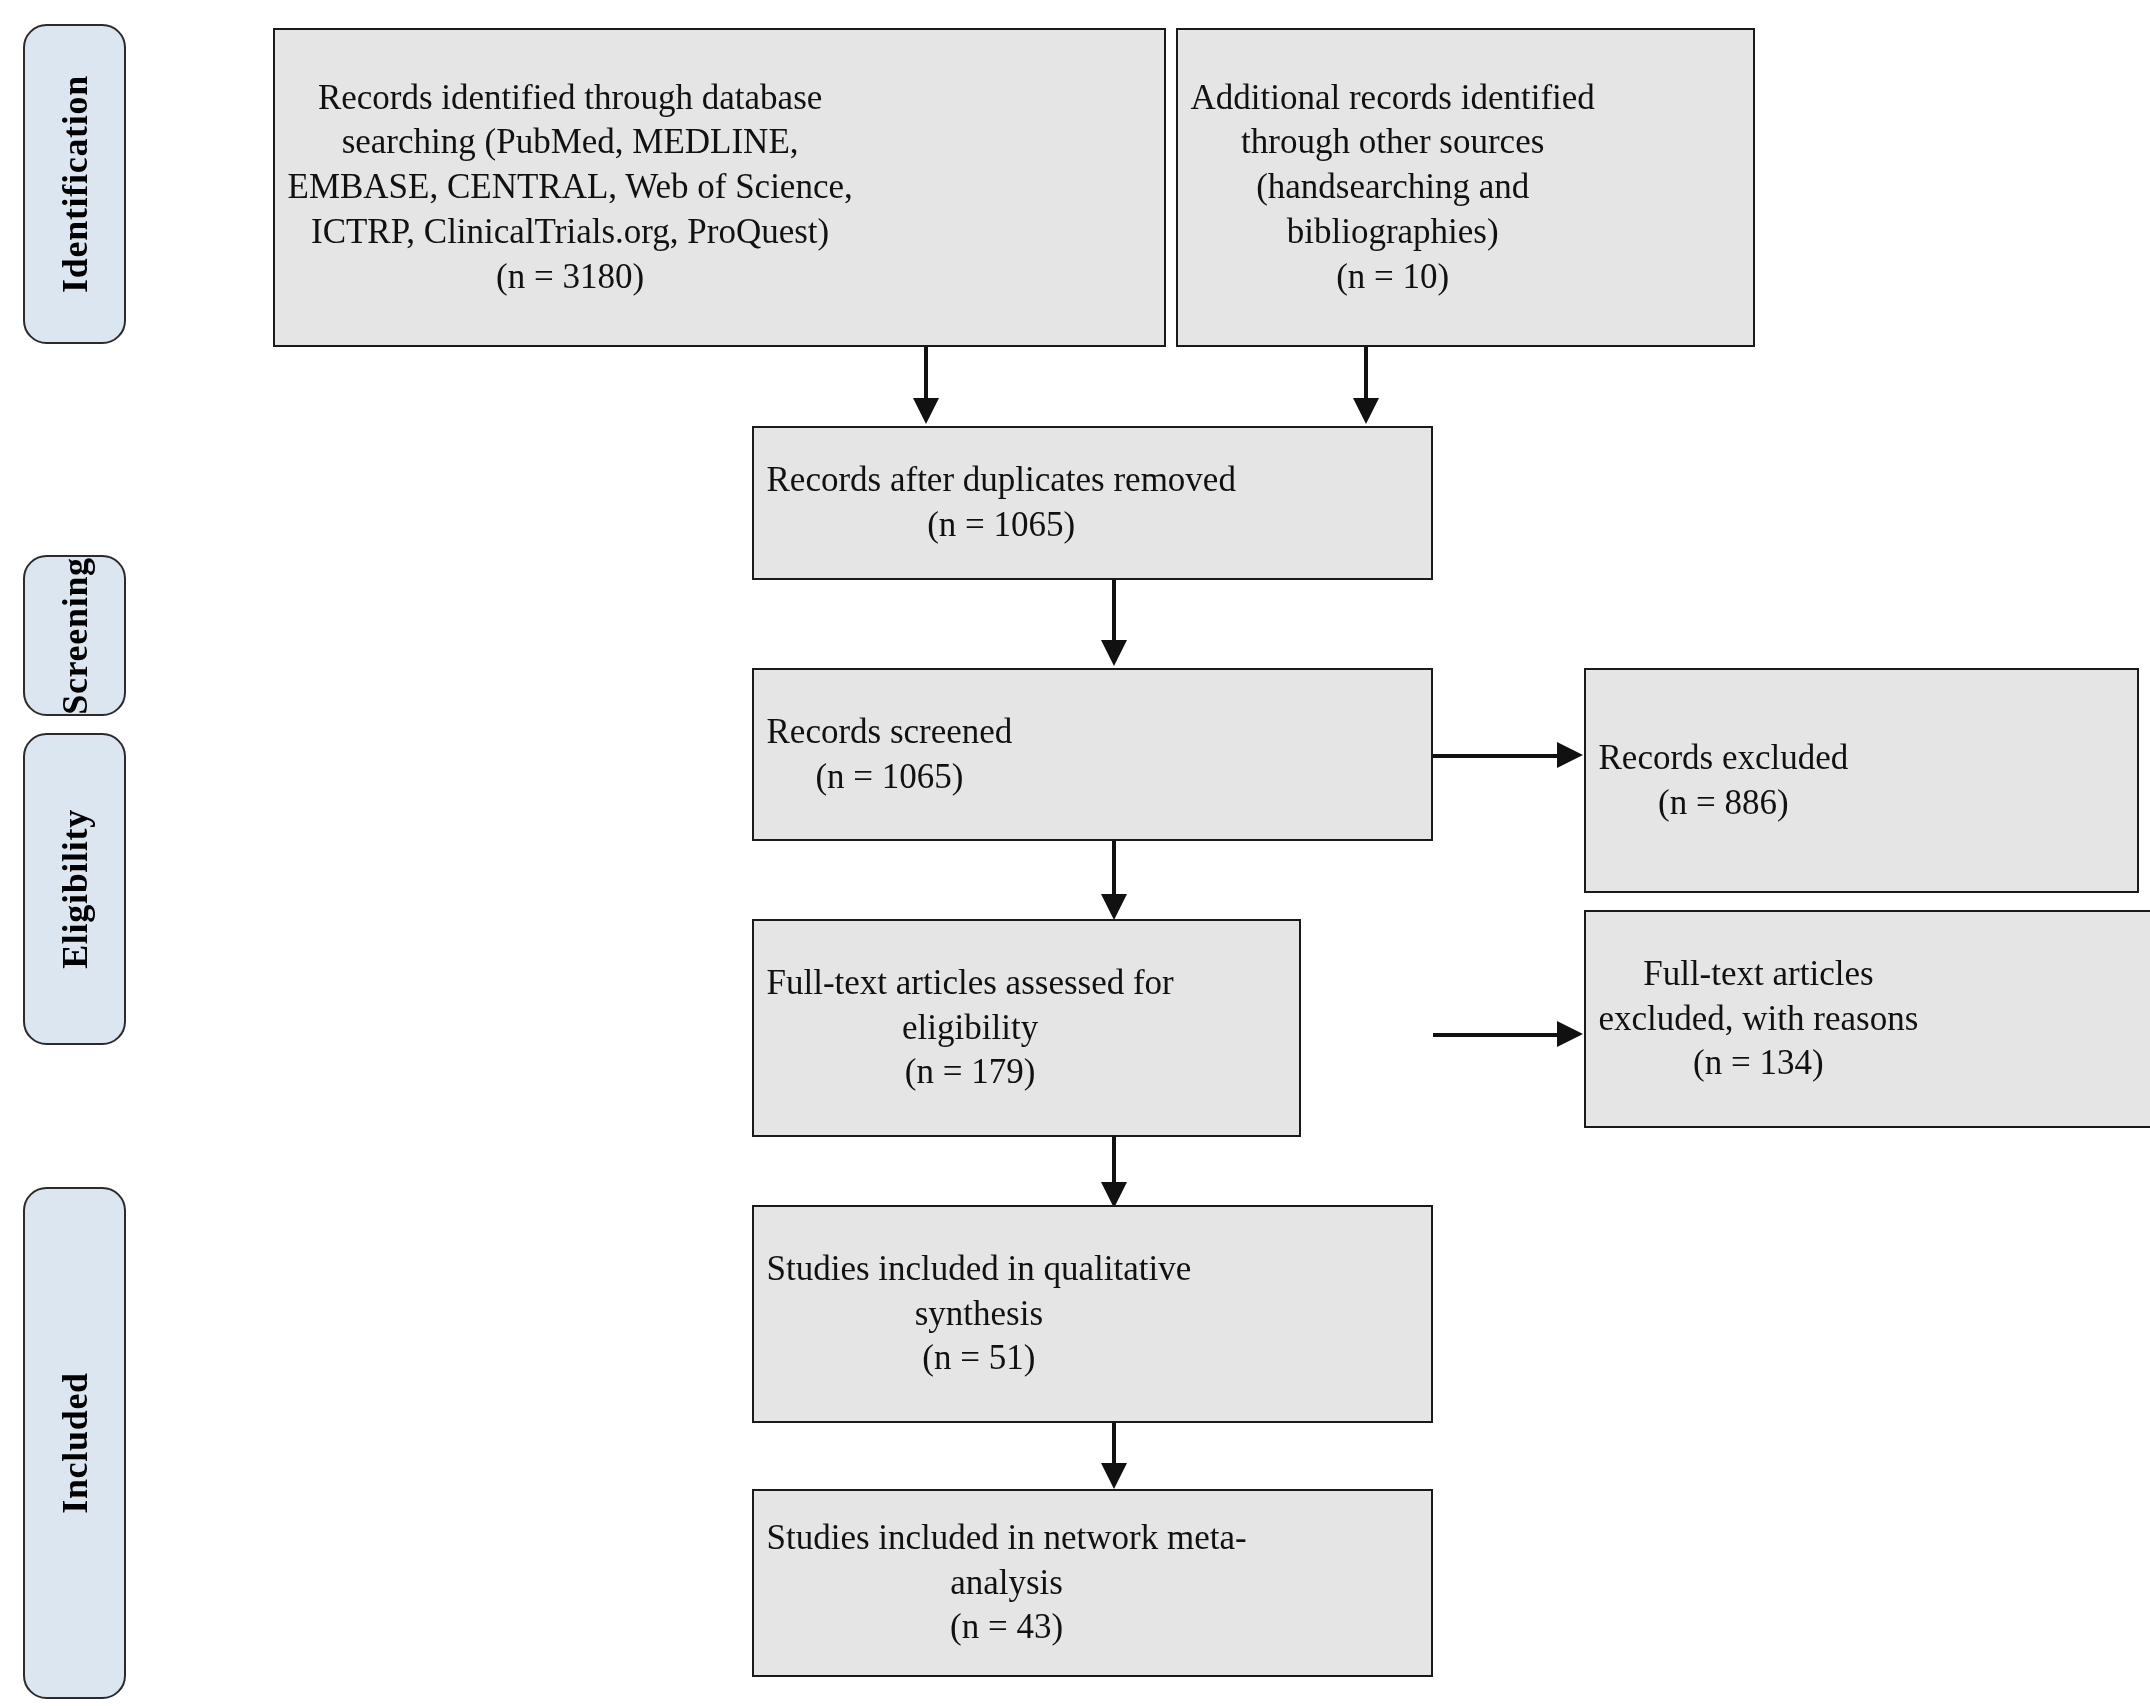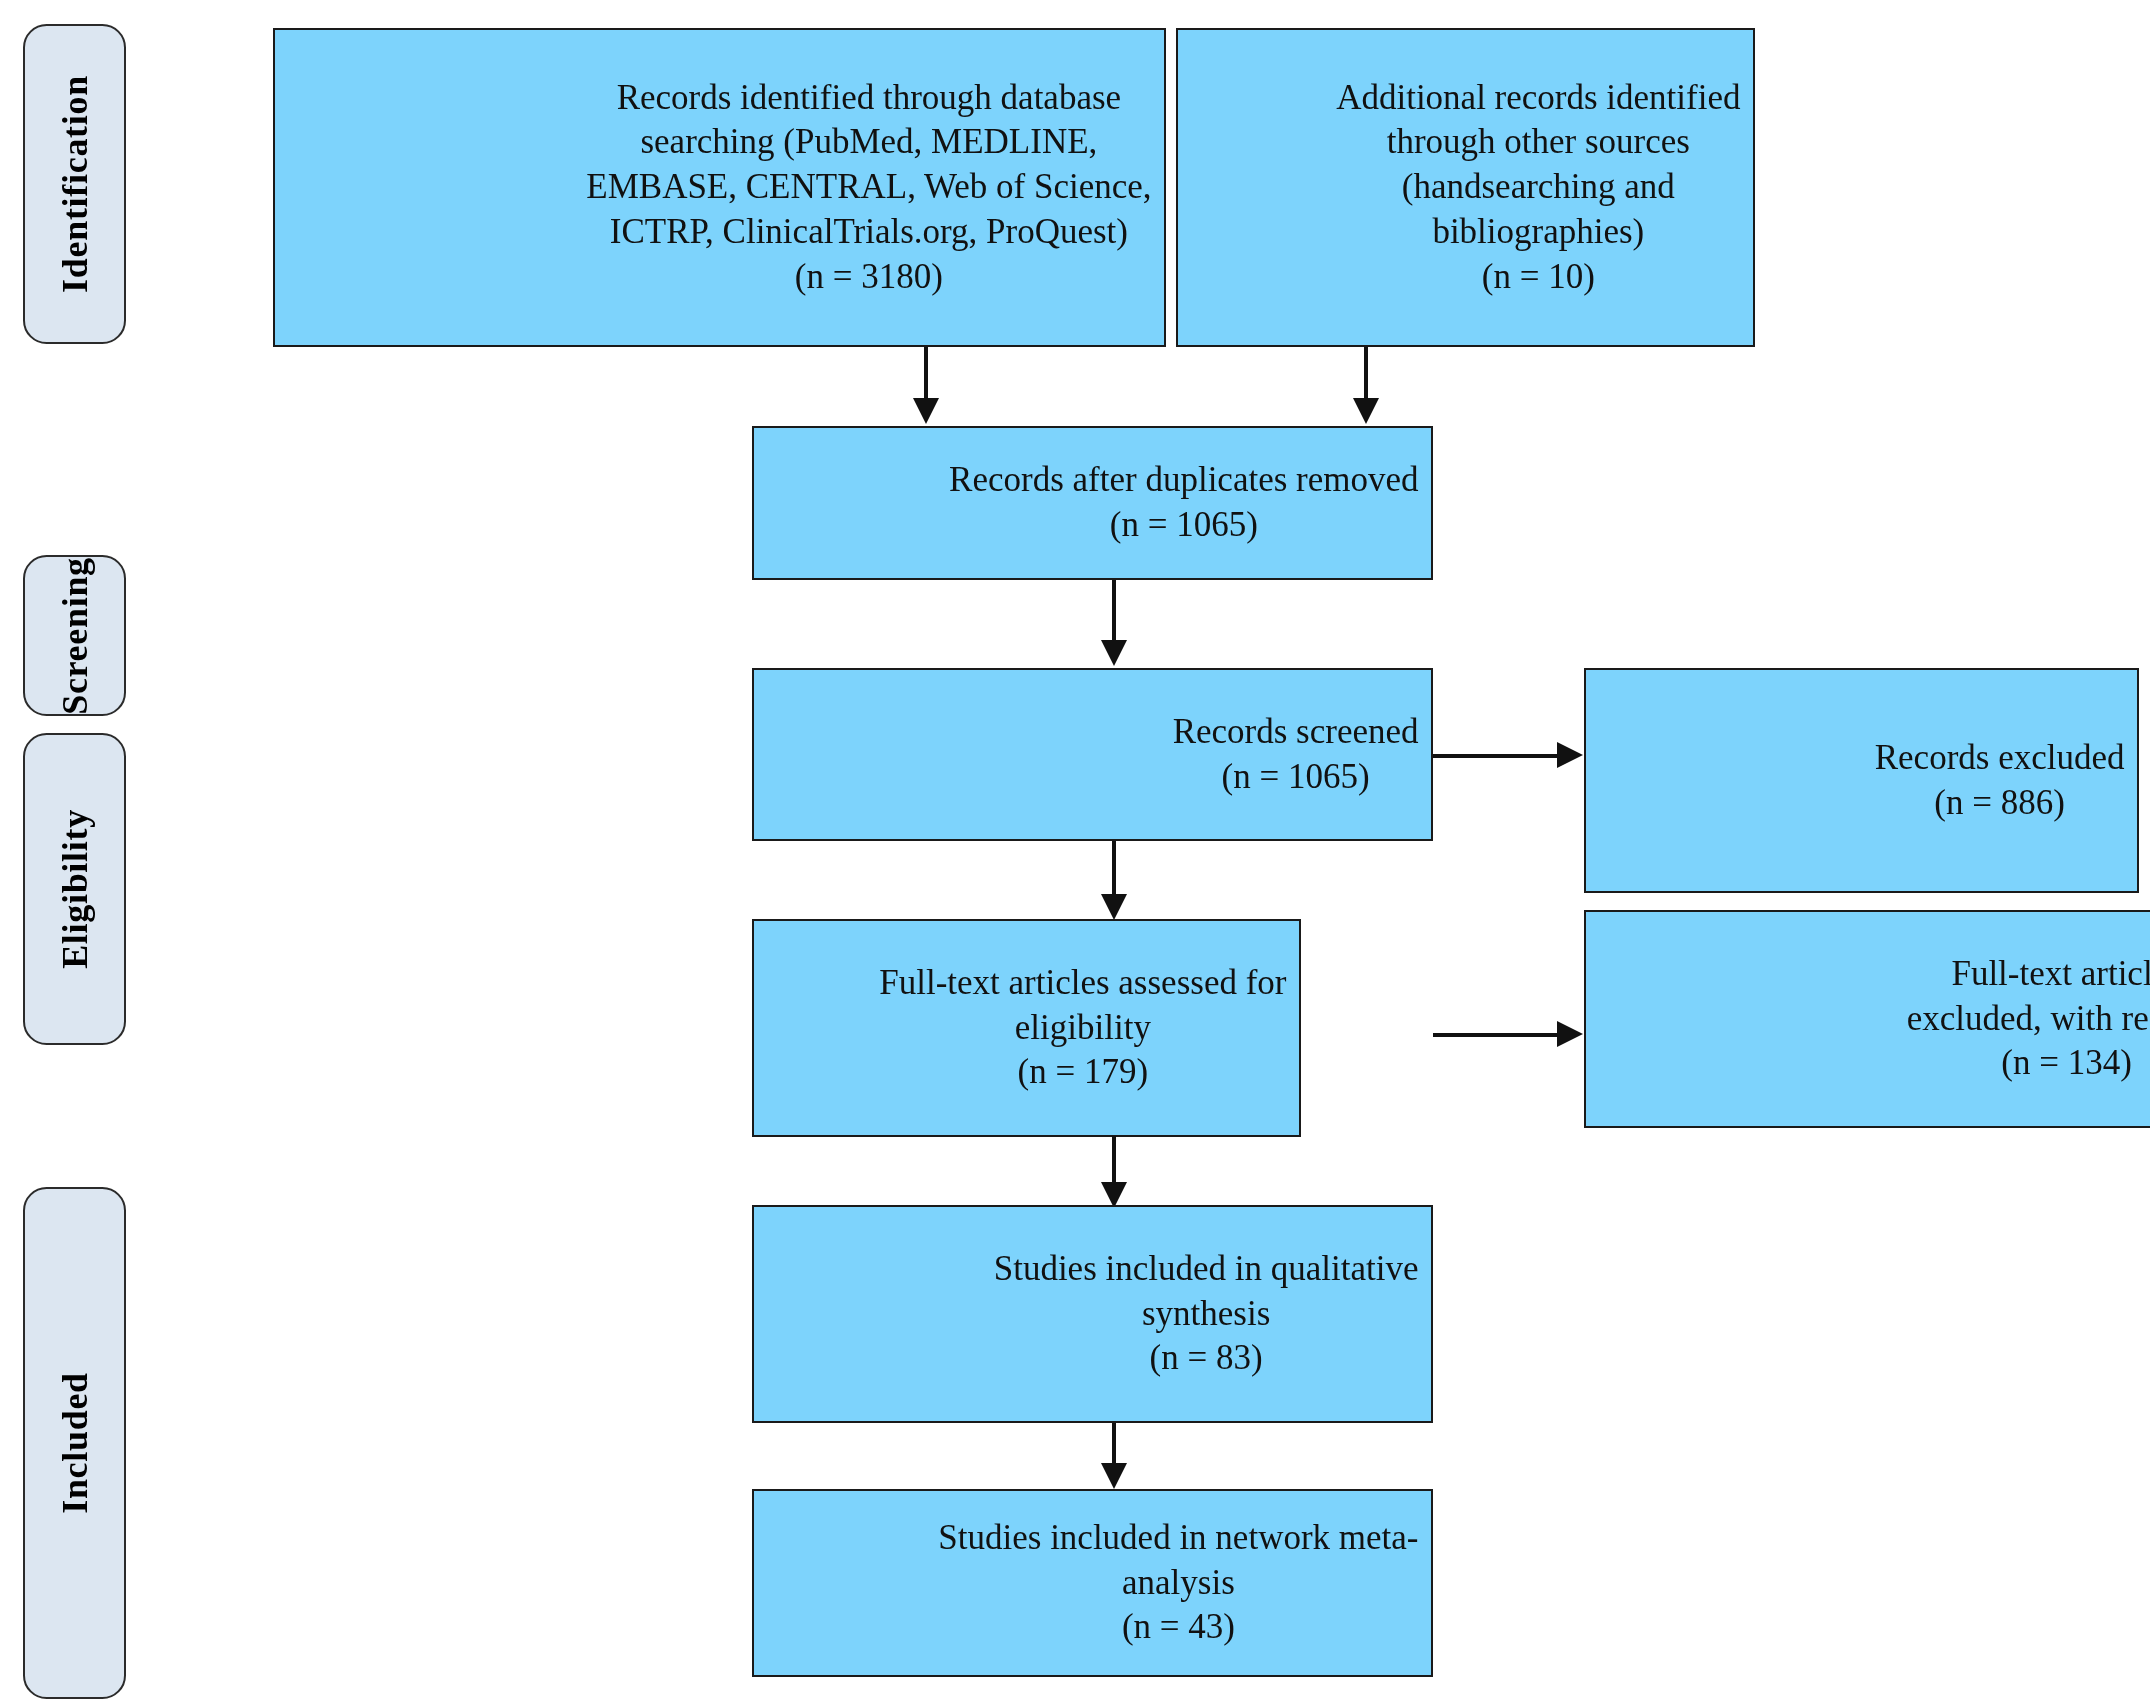--- a/index.html
+++ b/index.html
@@ -33,26 +33,26 @@
     font-weight: bold;
     font-size: 36px;
     letter-spacing: 0.7px;
     color: #000000;
     font-family: "Liberation Serif", "DejaVu Serif", serif;
   }
 
   
   .box {
     position: absolute;
-    background: #7dd3fc;
+    background: #e5e5e5;
     border: 2.8px solid #1a1a1a;
     box-sizing: border-box;
     display: flex;
     align-items: center;
-    justify-content: flex-end;
+    justify-content: flex-start;
     text-align: center;
     padding: 4.2px 12.5px;
   }
   .box-text {
     font-size: 35px;
     line-height: 1.28;
     color: #111111;
     font-family: "Liberation Serif", "DejaVu Serif", serif;
     white-space: pre-line;
   }
@@ -166,21 +166,21 @@
 
   <div class="hline" style="left:1433px; top:1033px; width:125px;"></div>
   <div class="arrow-right" style="left:1557px; top:1021px;"></div>
 
   <div class="vline" style="left:1112px; top:1136px; height:49px;"></div>
   <div class="arrow-down" style="left:1101px; top:1182px;"></div>
 
   <div class="box" style="left:752px; top:1205px; width:681px; height:218px;">
     <span class="box-text">Studies included in qualitative
 synthesis
-(n = 83)</span>
+(n = 51)</span>
   </div>
 
   <div class="vline" style="left:1112px; top:1423px; height:43px;"></div>
   <div class="arrow-down" style="left:1101px; top:1463px;"></div>
 
   <div class="box" style="left:752px; top:1489px; width:681px; height:188px;">
     <span class="box-text">Studies included in network meta-
 analysis
 (n = 43)</span>
   </div>

